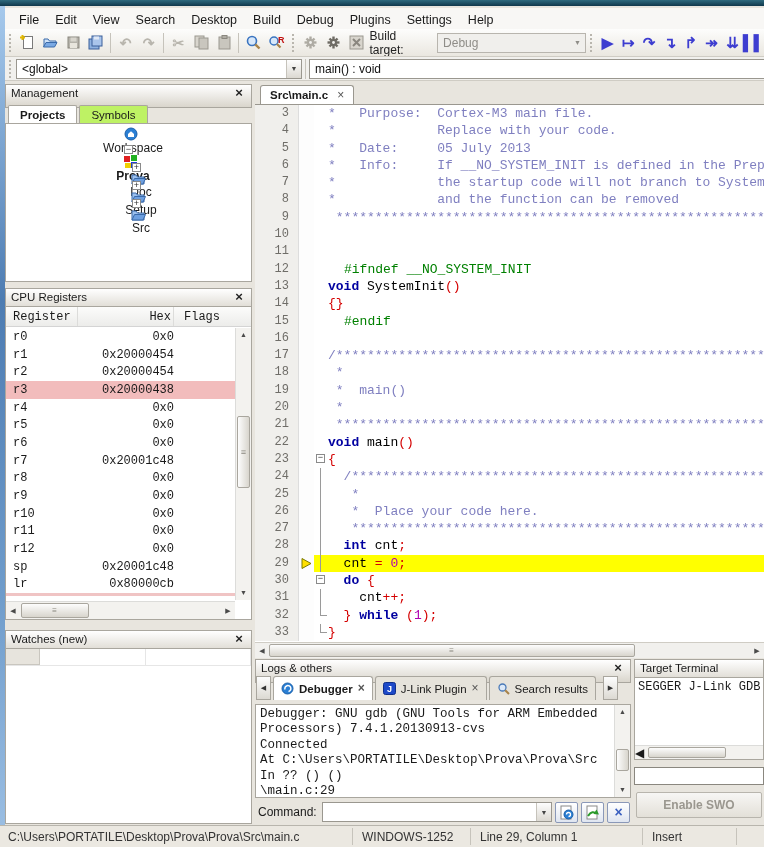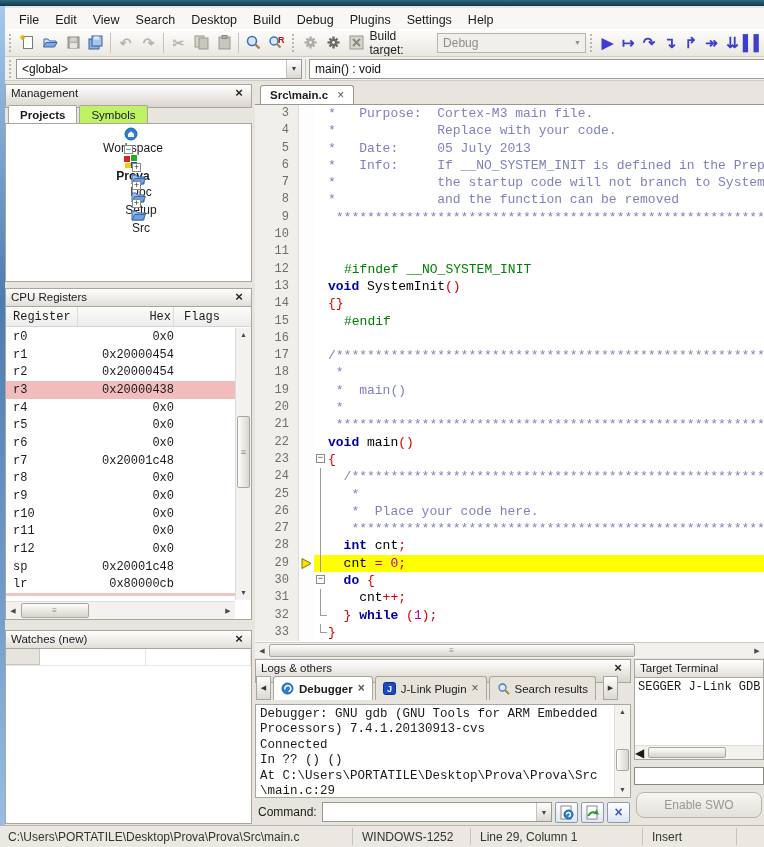--- a/index.html
+++ b/index.html
@@ -124,22 +124,22 @@
   .cmdcombo input{border:none;outline:none;flex:1;height:100%;font-family:"Liberation Sans",sans-serif;font-size:12px;padding-left:4px;min-width:0;}
   .cmdbtn{width:23px;height:21px;border:1px solid #8a98b8;border-radius:2px;
     background:linear-gradient(#ffffff,#dfe5f0);display:flex;align-items:center;justify-content:center;flex:0 0 auto;}
   .xglyph{color:#3a5fc0;font-weight:bold;font-size:14px;line-height:1;}
   
   .termtext{position:absolute;left:0;top:18px;right:0;height:83px;background:#fff;border:1px solid #a9a69e;overflow:hidden;}
   .termcontent{padding:2px 3px;font-family:"Liberation Mono",monospace;font-size:12px;white-space:pre;}
   .term-hs{position:absolute;left:0;bottom:0;right:0;height:14px;background:#f3f2ef;border-top:1px solid #dcdcda;}
   .terminput{position:absolute;left:0;top:108px;right:0;height:18px;border:1px solid #8a877f;background:#fff;}
   .terminput input{width:100%;height:100%;border:none;outline:none;font-size:12px;}
-  .swobtn{position:absolute;left:2px;right:2px;top:133px;height:26px;border:1px solid #b8b5ad;border-radius:8px;
-    background:linear-gradient(#f7f6f4,#e3e0d8);color:#9a978f;font-size:12px;display:flex;align-items:center;justify-content:center;}
+  .swobtn{position:absolute;left:2px;right:2px;top:133px;height:26px;border:1px solid #b8b5ad;border-radius:2px;
+    background:linear-gradient(#f7f6f4,#e3e0d8);color:#9a978f;font-size:12px;display:flex;align-items:center;justify-content:center;font-weight:bold;}
   
   .statusbar{position:absolute;left:0;top:825px;right:0;height:22px;background:#ebe8e1;
     border-top:1px solid #b8b5ad;font-size:12px;color:#333;}
   .sseg{position:absolute;top:4px;white-space:nowrap;}
   .ssep{position:absolute;top:2px;width:1px;height:17px;background:#c6c3bb;}
 </style>
 </head>
 <body>
 
 <div class="window">
@@ -537,21 +537,21 @@
             <svg width="13" height="13">
               <circle cx="5.5" cy="5.5" r="3.5" fill="#dce9f8" stroke="#4a7ab8" stroke-width="1.3"></circle>
               <line x1="8.2" y1="8.2" x2="12" y2="12" stroke="#a8834a" stroke-width="2"></line>
             </svg>
             <span>Search results</span>
           </div>
         </span>
       <span class="tabscroll">▶</span>
     </div>
     <div class="logbody">
-      <div class="log-lines"><div class="log-line">Debugger: GNU gdb (GNU Tools for ARM Embedded</div><div class="log-line">Processors) 7.4.1.20130913-cvs</div><div class="log-line">Connected</div><div class="log-line">In ?? () ()</div><div class="log-line">At C:\Users\PORTATILE\Desktop\Prova\Prova\Src</div><div class="log-line">\main.c:29</div></div>
+      <div class="log-lines"><div class="log-line">Debugger: GNU gdb (GNU Tools for ARM Embedded</div><div class="log-line">Processors) 7.4.1.20130913-cvs</div><div class="log-line">Connected</div><div class="log-line">At C:\Users\PORTATILE\Desktop\Prova\Prova\Src</div><div class="log-line">In ?? () ()</div><div class="log-line">\main.c:29</div></div>
       <div class="vscroll" style="top:0;bottom:0;">
         <span class="sarr" style="top:0;">▲</span>
         <div class="vthumb" style="bottom:26px;height:22px;"></div>
         <span class="sarr" style="bottom:0;">▼</span>
       </div>
     </div>
     <div class="cmdrow">
       <span class="clabel">Command:</span>
       <span class="combo cmdcombo">
         <input value="" style="">

